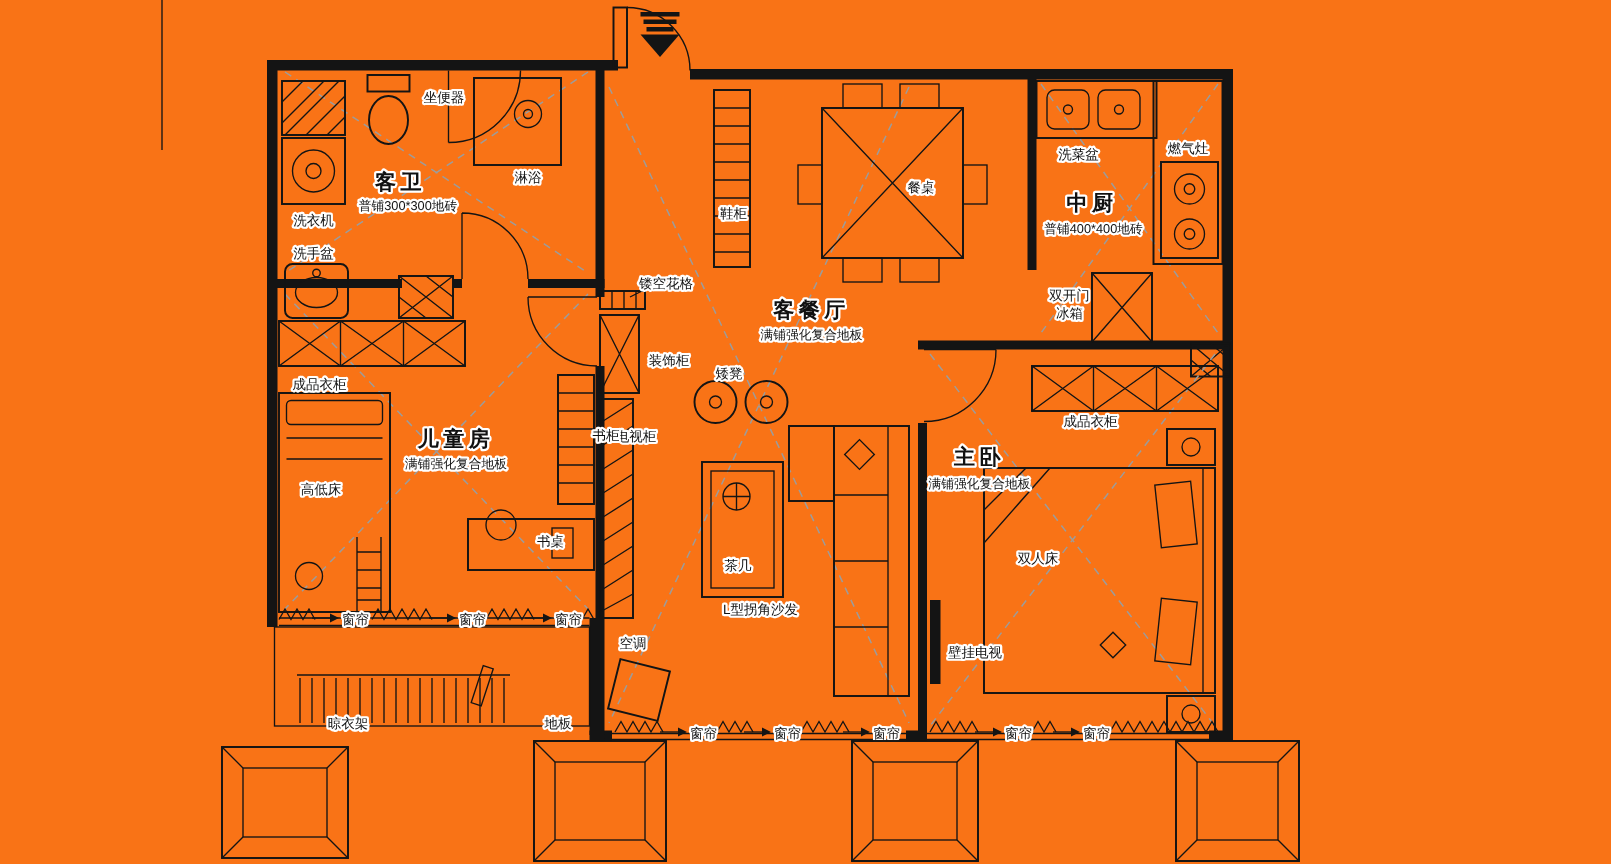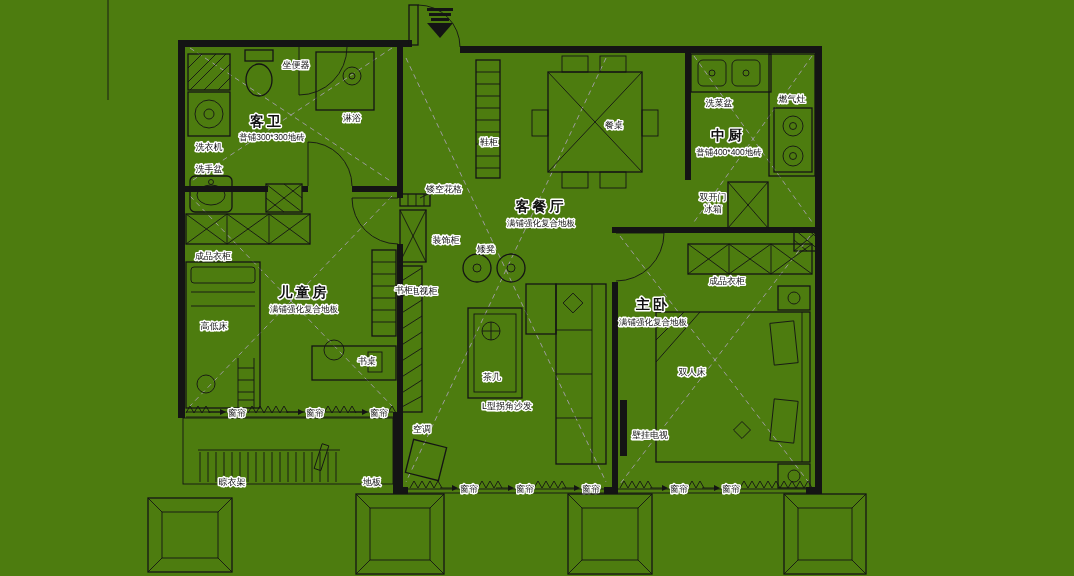--- a/index.html
+++ b/index.html
@@ -1,16 +1,16 @@
 <!DOCTYPE html>
 <html><head>
 <meta charset="utf-8">
 <style>
   html,body{margin:0;padding:0;background:#ffffff;}
-  .stage{position:relative;width:1074px;height:576px;background:#4d7c0f;overflow:hidden;}
+  .stage{position:relative;width:1074px;height:576px;background:#f97316;overflow:hidden;}
   svg{display:block;}
   svg text{font-family:"Liberation Sans","DejaVu Sans",sans-serif;fill:#111;}
   .lbl{font-size:9px;paint-order:stroke;stroke:#fff;stroke-width:3px;stroke-linejoin:round;}
   .room{font-size:14px;font-weight:bold;letter-spacing:3px;paint-order:stroke;stroke:#fff;stroke-width:3px;stroke-linejoin:round;}
   .sub{font-size:8.5px;paint-order:stroke;stroke:#fff;stroke-width:3px;stroke-linejoin:round;}
   .wall{fill:#141414;}
   .ln{stroke:#141414;stroke-width:1.3;fill:none;}
   .ln2{stroke:#141414;stroke-width:0.9;fill:none;}
   .dash{stroke:#9c9c9c;stroke-width:1;stroke-dasharray:5 4;fill:none;}
   .dk{fill:#141414;}

